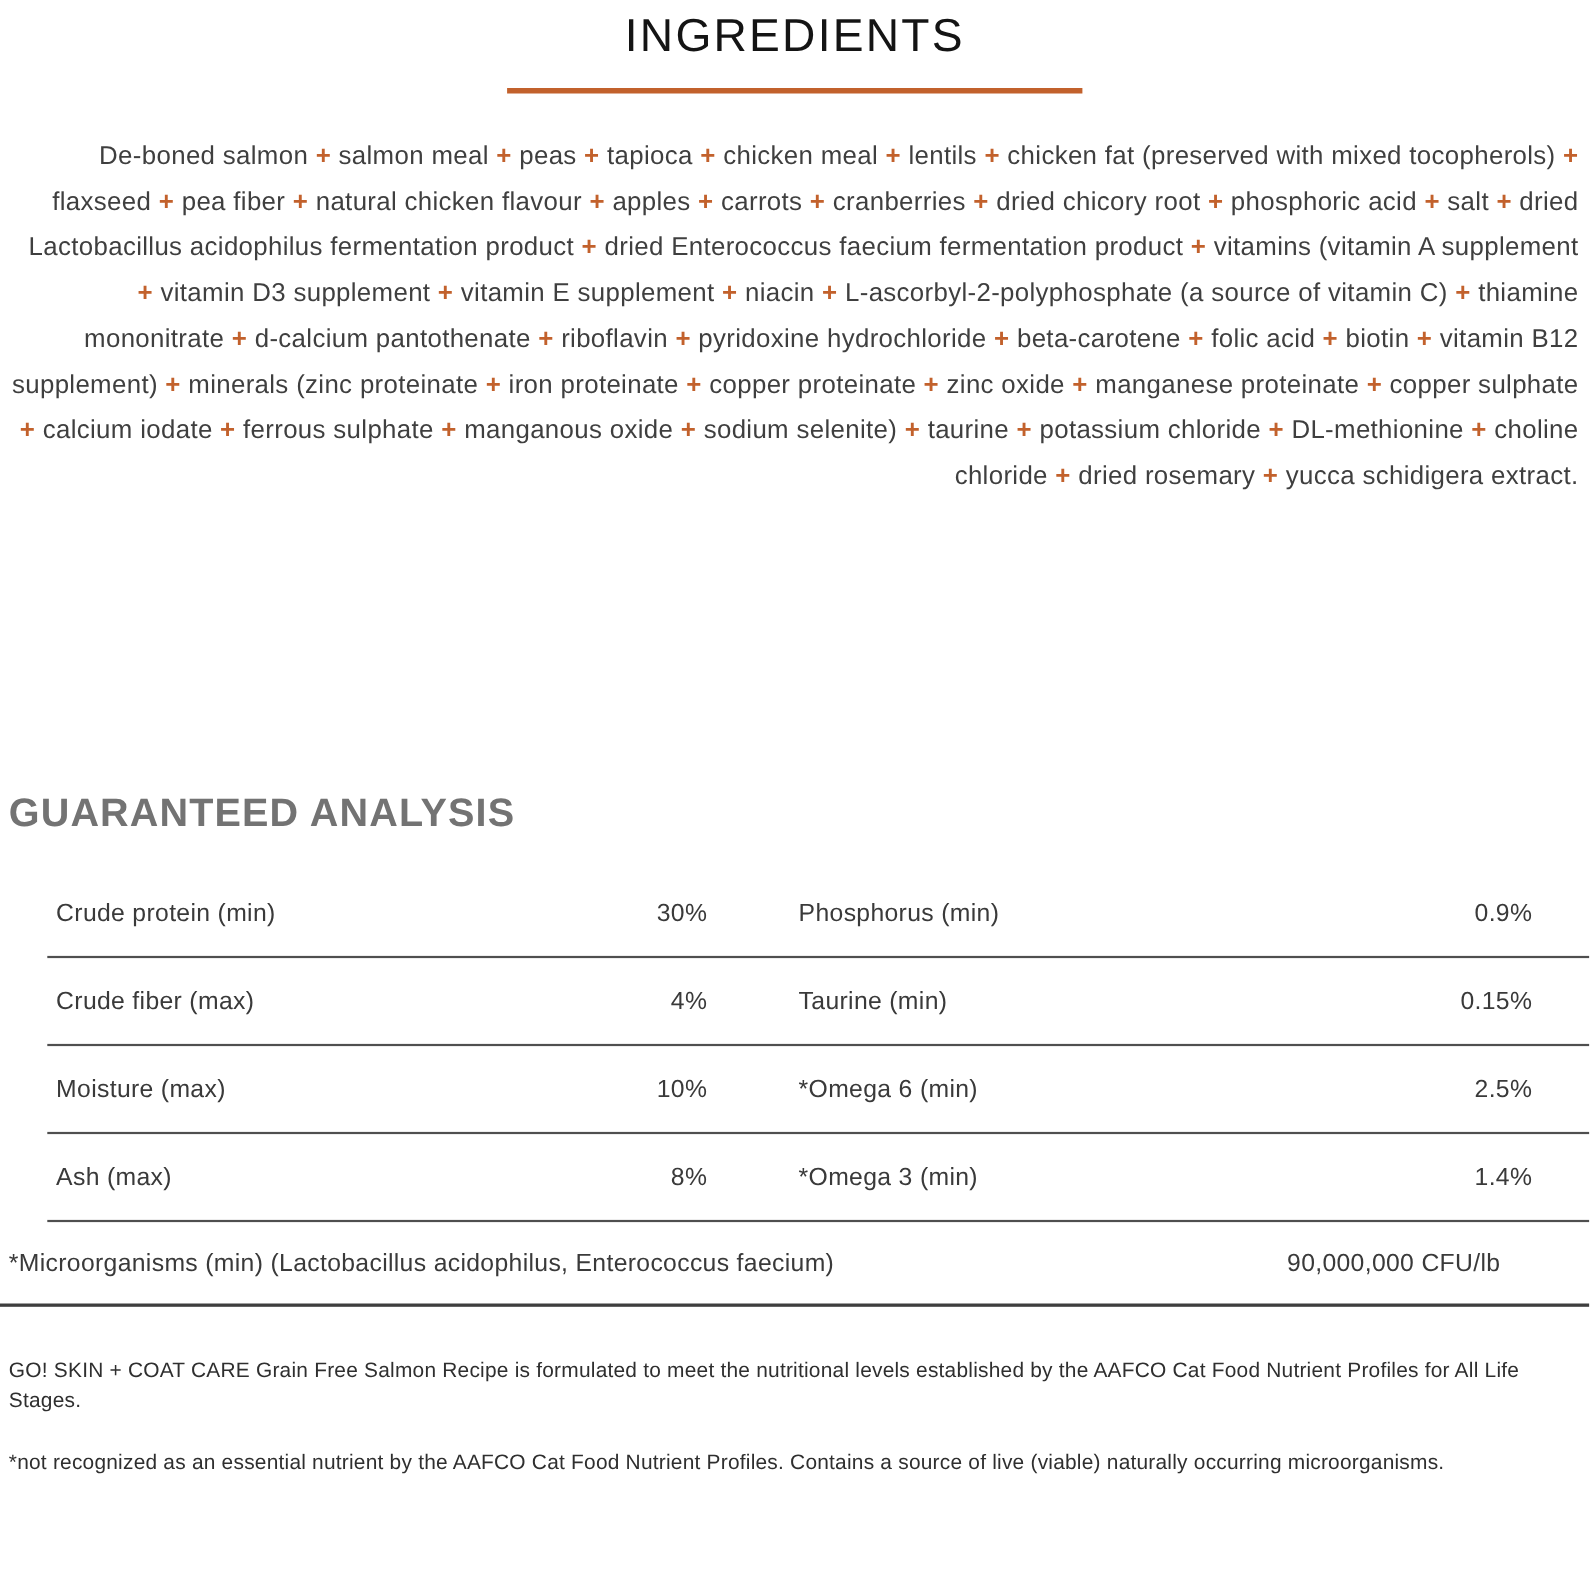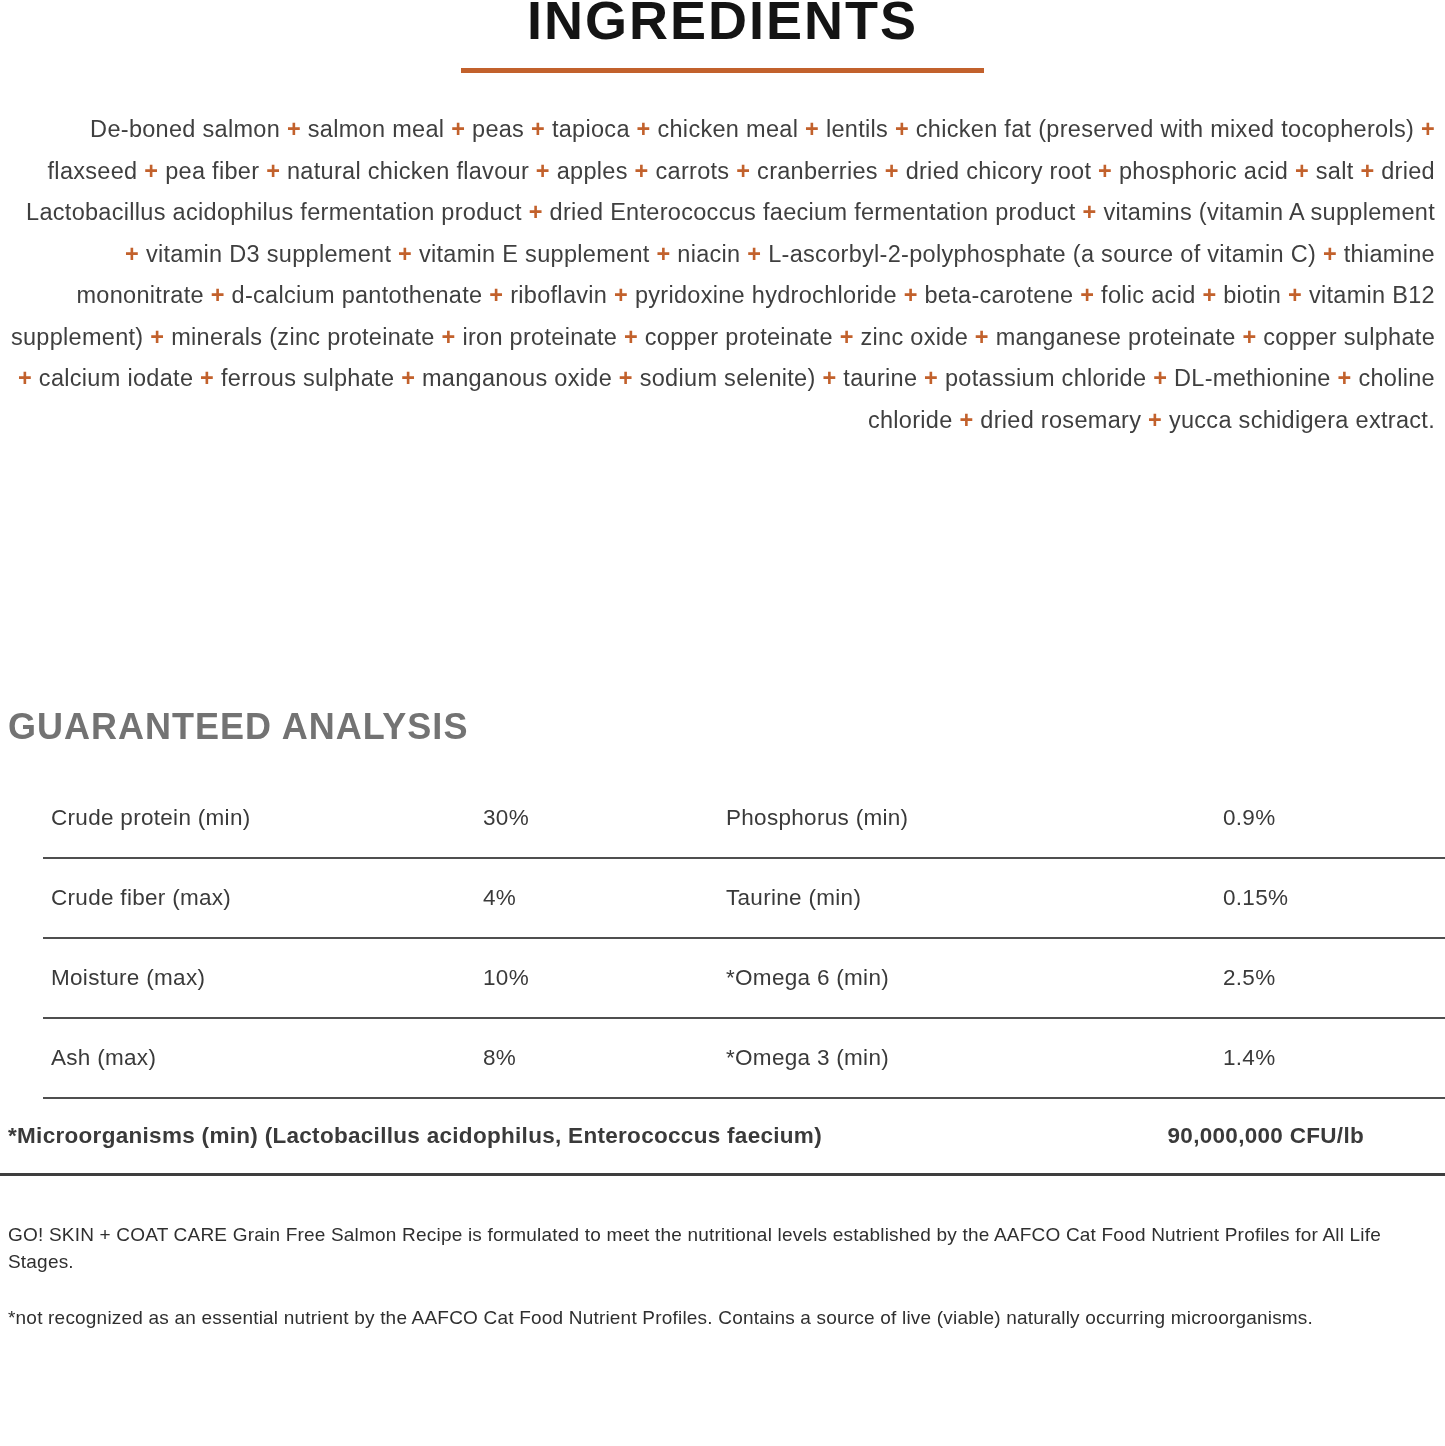--- a/index.html
+++ b/index.html
@@ -8,25 +8,25 @@
     width: 1445px;
     height: 1446px;
     background: #ffffff;
     font-family: "Liberation Sans", sans-serif;
     color: #3f3f3f;
     overflow: hidden;
   }
   
   .ing-title {
     margin: 0;
-    padding-top: 0;
+    padding-top: 12px;
     text-align: center;
-    font-size: 54px;
+    font-size: 42px;
     line-height: 40px;
-    font-weight: bold;
+    font-weight: normal;
     letter-spacing: 2px;
     color: #141414;
   }
   .accent-rule {
     width: 523px;
     height: 5px;
     margin: 28px auto 0 auto;
     background: var(--accent, #c2612c);
     border: none;
   }
@@ -59,32 +59,31 @@
     grid-template-columns: 432px 160px 580px 170px;
     align-items: center;
     height: 78px;
     border-bottom: 2px solid #4f4f4f;
     padding-left: 8px;
     font-size: 22.5px;
     color: #3a3a3a;
     letter-spacing: 0.3px;
     margin-left: 43px;
   }
-  .ga-cell.ga-value { text-align: left; }
+  .ga-cell.ga-value { text-align: right; }
   .ga-cell.ga-right-label { padding-left: 83px; }
   .ga-row-full {
     display: flex;
     align-items: center;
     height: 74px;
     border-bottom: 3px solid #3e3e3e;
     padding-left: 8px;
     font-size: 22.5px;
     color: #3a3a3a;
     letter-spacing: 0.3px;
-    font-weight: bold;
   }
   .ga-row-full .ga-full-value {
     margin-left: auto;
     margin-right: 81px;
   }
   
   .footnote {
     margin: 29px 8px 0 8px;
     max-width: 1400px;
     font-size: 19px;

